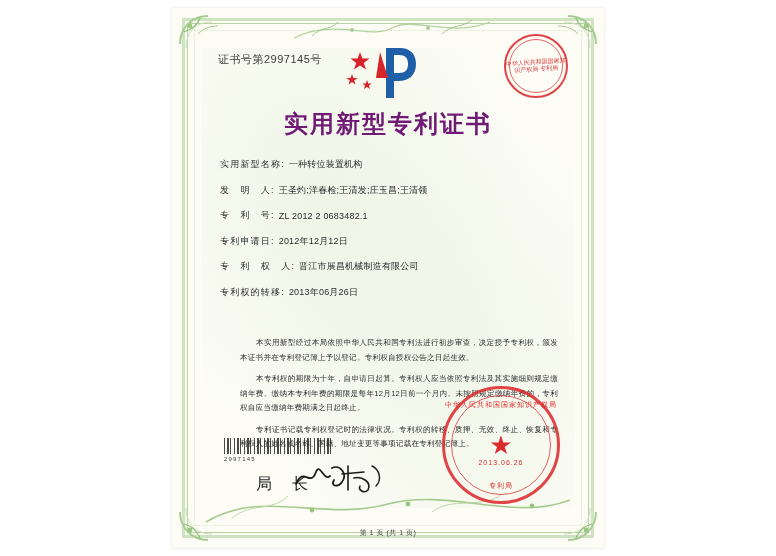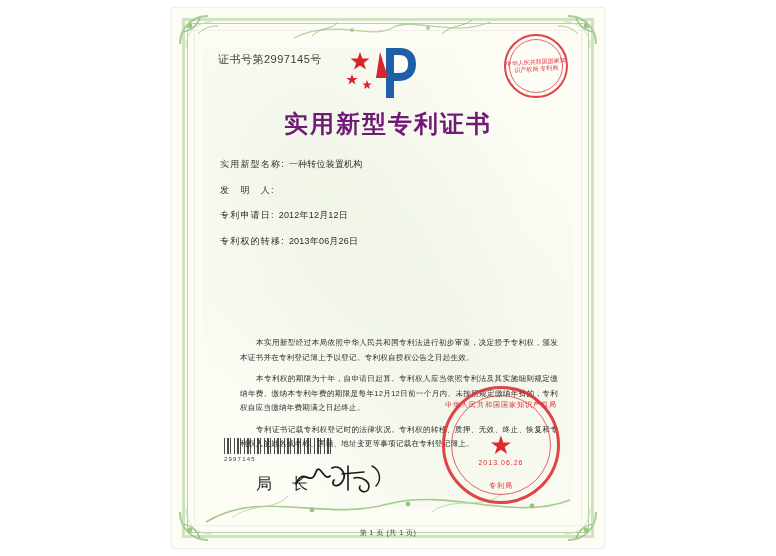--- a/index.html
+++ b/index.html
@@ -397,24 +397,33 @@
 
     <div class="title">实用新型专利证书</div>
 
     <div class="fields">
       <div class="field-row">
         <span class="field-label">实用新型名称:</span>
         <span class="field-value">一种转位装置机构</span>
       </div>
       <div class="field-row">
         <span class="field-label">发　明　人:</span>
+        <span class="field-value">王圣灼;洋春检;王清发;庄玉昌;王清领</span>
+      </div>
+      <div class="field-row">
+        <span class="field-label">专　利　号:</span>
+        <span class="field-value">ZL 2012 2 0683482.1</span>
       </div>
       <div class="field-row">
         <span class="field-label">专利申请日:</span>
         <span class="field-value">2012年12月12日</span>
+      </div>
+      <div class="field-row">
+        <span class="field-label">专　利　权　人:</span>
+        <span class="field-value">晋江市展昌机械制造有限公司</span>
       </div>
       <div class="field-row">
         <span class="field-label">专利权的转移:</span>
         <span class="field-value">2013年06月26日</span>
       </div>
     </div>
 
     <div class="body-text">
       <p>本实用新型经过本局依照中华人民共和国专利法进行初步审查，决定授予专利权，颁发本证书并在专利登记簿上予以登记。专利权自授权公告之日起生效。</p>
       <p>本专利权的期限为十年，自申请日起算。专利权人应当依照专利法及其实施细则规定缴纳年费。缴纳本专利年费的期限是每年12月12日前一个月内。未按照规定缴纳年费的，专利权自应当缴纳年费期满之日起终止。</p>

